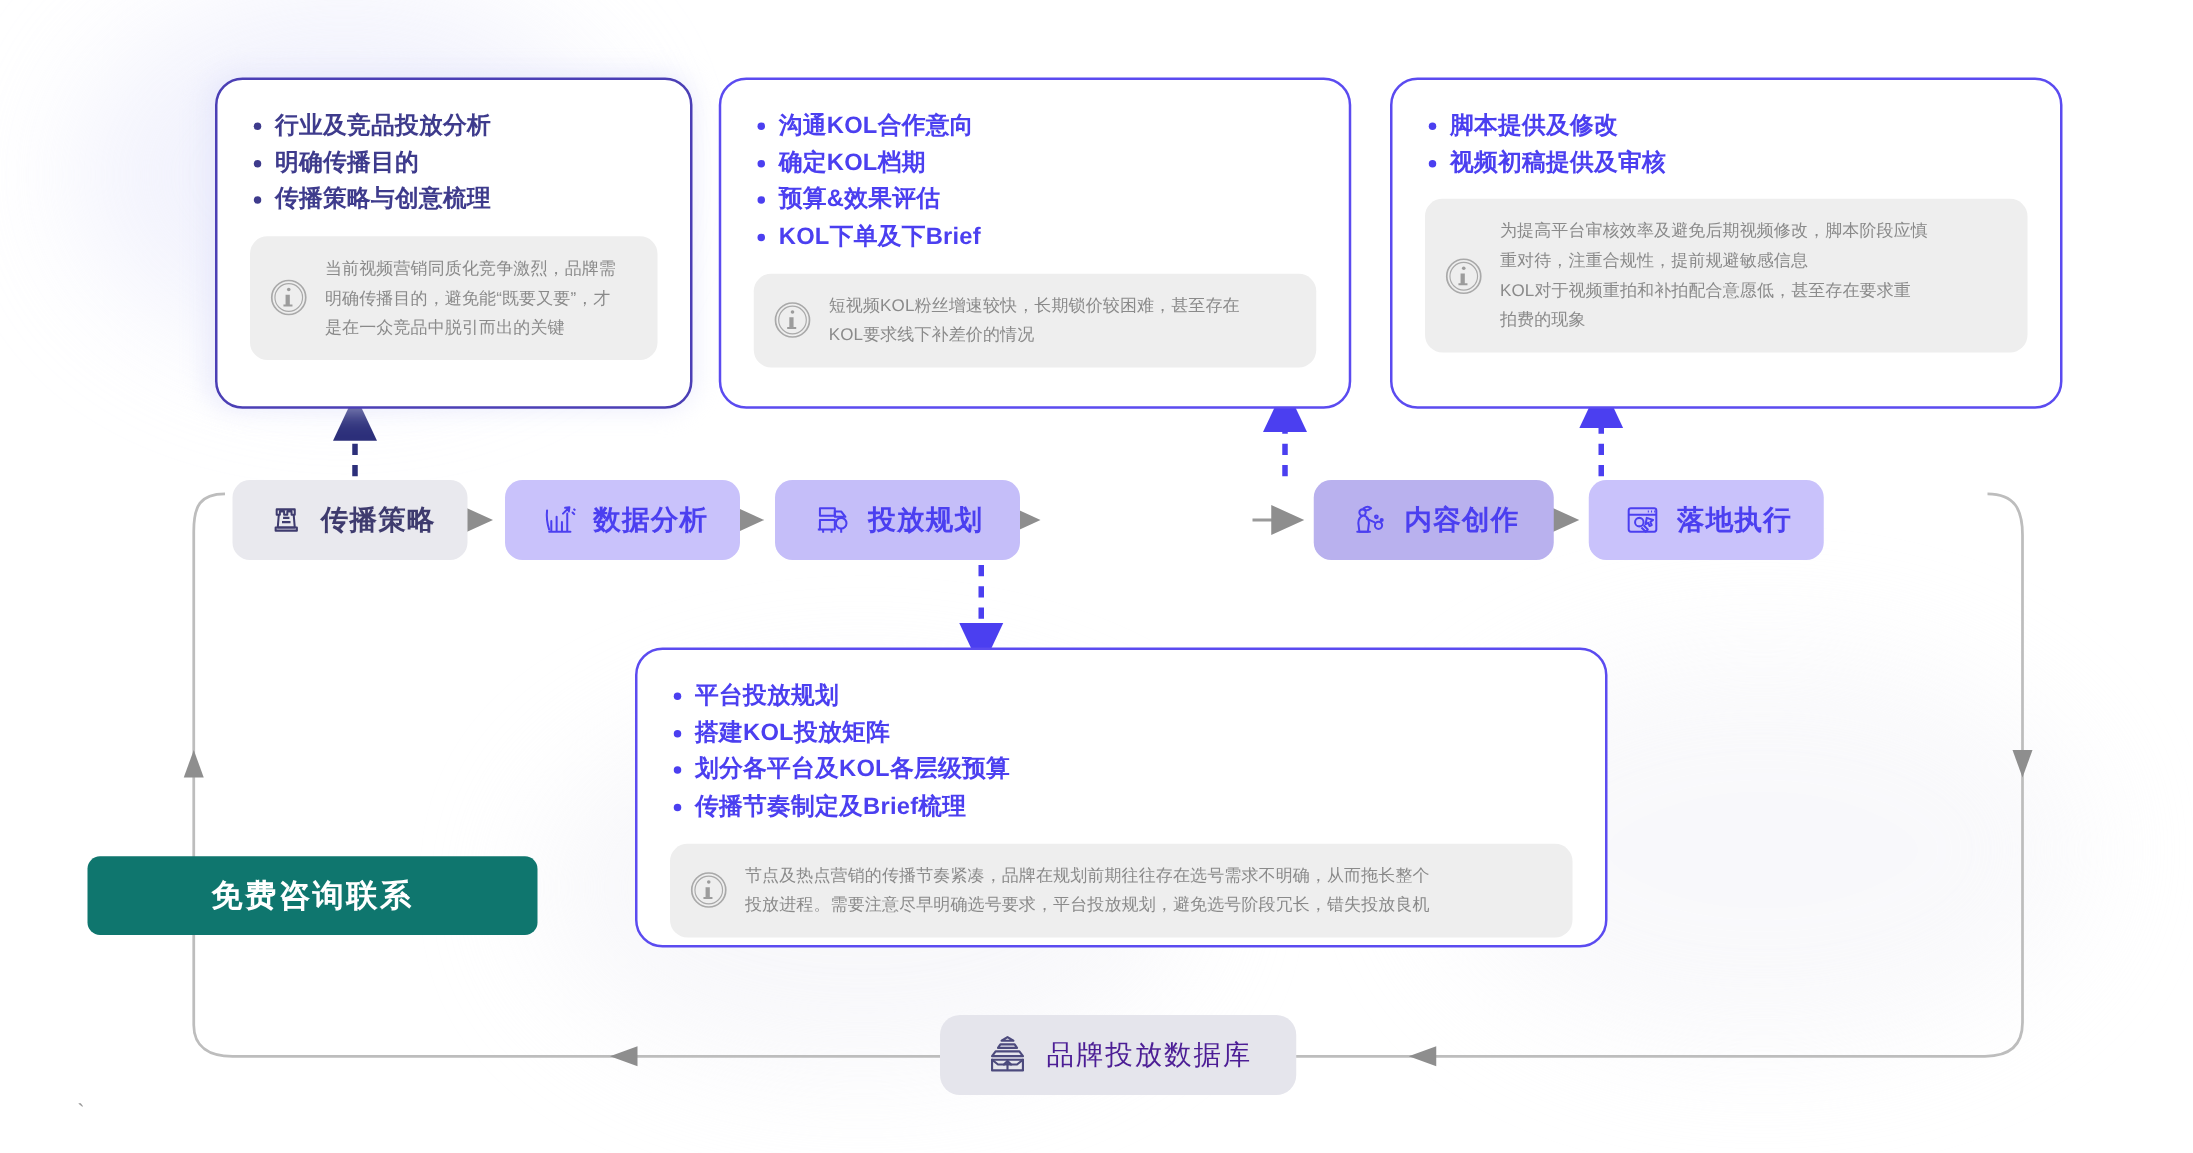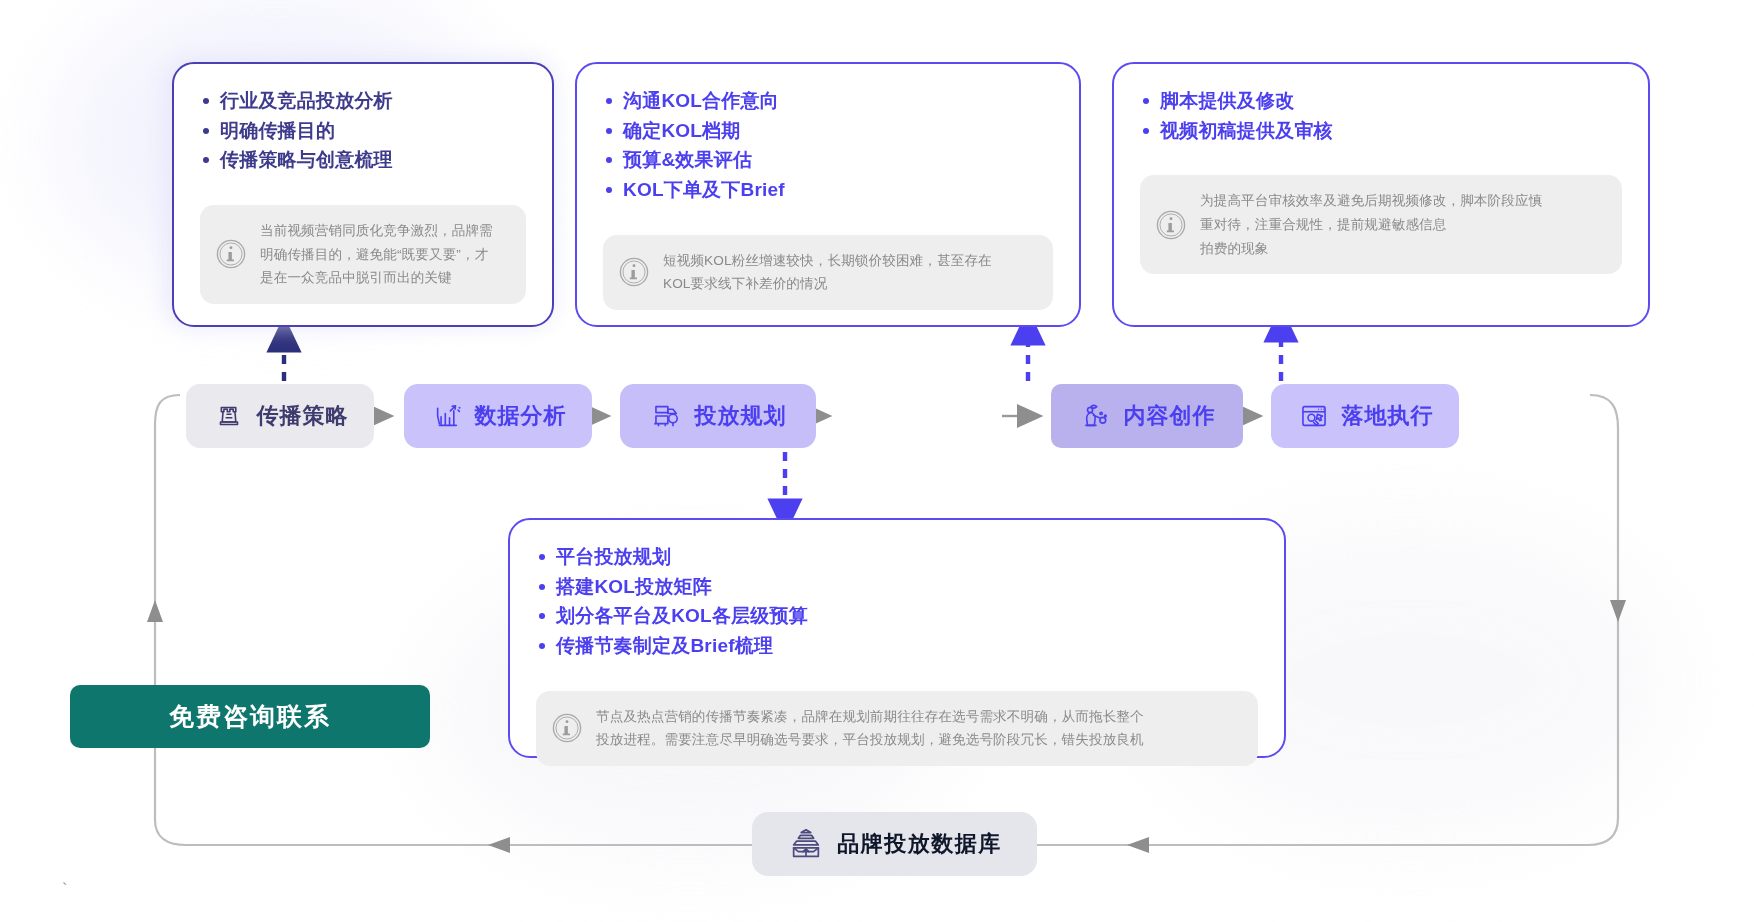--- a/index.html
+++ b/index.html
@@ -48,21 +48,21 @@
     white-space:nowrap;
   }
   .bullets li::before{
     content:"";position:absolute;left:3px;top:12px;
     width:6px;height:6px;border-radius:50%;background:#4b3ff0;
   }
   .bullets.dark li{color:#3e3b8c;}
   .bullets.dark li::before{background:#3e3b8c;}
 
   .note{
-    margin-top:30px;
+    margin-top:14px;
     background:#eeeeee;
     border-radius:14px;
     padding:14px 16px 14px 14px;
     display:flex;
     align-items:center;
     gap:12px;
   }
   .note .note-txt{
     color:#8a8a8a;
     font-size:13.6px;
@@ -94,21 +94,21 @@
   .pill-dark{background:#b9b1ee;}
   .pill-dark .pl{color:#4b3ff0;}
 
   
   .dbpill{
     position:absolute;
     height:64px;border-radius:16px;background:#e5e5ec;
     display:flex;align-items:center;justify-content:center;gap:12px;
     padding:0 26px;box-sizing:border-box;
   }
-  .dbpill .pl{font-size:22px;font-weight:bold;color:#0f172a;letter-spacing:1.5px;white-space:nowrap;}
+  .dbpill .pl{font-size:22px;font-weight:normal;color:#4c1d95;letter-spacing:1.5px;white-space:nowrap;}
 
   
   .cta{
     position:absolute;
     background:#0f766e;
     color:#ffffff;
     border:none;
     border-radius:10px;
     font-size:25px;font-weight:bold;letter-spacing:2px;
     display:flex;align-items:center;justify-content:center;
@@ -221,20 +221,21 @@
     <div class="note">
       <svg class="info-ic" viewBox="0 0 40 40">
         <circle cx="20" cy="20" r="16" fill="none" stroke="#a9a9a9" stroke-width="1.6"></circle>
         <circle cx="20" cy="20" r="13" fill="none" stroke="#a9a9a9" stroke-width="1.1"></circle>
         <circle cx="20" cy="12.5" r="1.7" fill="#9c9c9c"></circle>
         <path d="M17 17.5 h4 v9 h2.5 v2 h-8.5 v-2 h2 z" fill="#9c9c9c"></path>
       </svg>
       <div class="note-txt">
         <div>为提高平台审核效率及避免后期视频修改，脚本阶段应慎</div>
         <div>重对待，注重合规性，提前规避敏感信息</div>
+        <div>KOL对于视频重拍和补拍配合意愿低，甚至存在要求重</div>
         <div>拍费的现象</div>
       </div>
     </div>
   </div>
 
   <div class="pill pill-l1" style="left:404px;top:384px;width:188px;">
     <svg class="pic" viewBox="0 0 40 40">
       <g fill="none" stroke="#4b3ff0" stroke-width="1.9" stroke-linecap="round">
         <path d="M9 11 q-1 9 2 18"></path>
         <path d="M13 30 v-9 M18 30 v-13 M23 30 v-8 M28 30 v-16"></path>
@@ -266,21 +267,21 @@
         <path d="M7 20 h14 v9 h-14 z"></path>
         <path d="M7 29 h-2 M10 29 v3 M18 29 v3"></path>
         <circle cx="27" cy="23" r="5"></circle>
         <path d="M27 28 v4"></path>
       </g>
     </svg>
     <span class="pl">投放规划</span>
   </div>
 
 
-  <div class="pill pill-dark" style="left:1051px;top:384px;width:192px;border-radius:10px;">
+  <div class="pill pill-dark" style="left:1051px;top:384px;width:192px;">
     <svg class="pic" viewBox="0 0 40 40">
       <g fill="none" stroke="#4b3ff0" stroke-width="1.9" stroke-linecap="round" stroke-linejoin="round">
         <path d="M14 9 q4 -3 7 0 q-2 2 -5 2 z"></path>
         <circle cx="13" cy="13" r="3"></circle>
         <path d="M13 16 q-4 2 -4 7 l1 8 h8 l1 -8 q0 -5 -4 -7"></path>
         <path d="M17 19 l7 3"></path>
         <path d="M8 31 h12"></path>
         <circle cx="28" cy="25" r="3.4"></circle>
         <circle cx="26" cy="17" r="1.3"></circle>
         <circle cx="31" cy="20" r="1"></circle>

